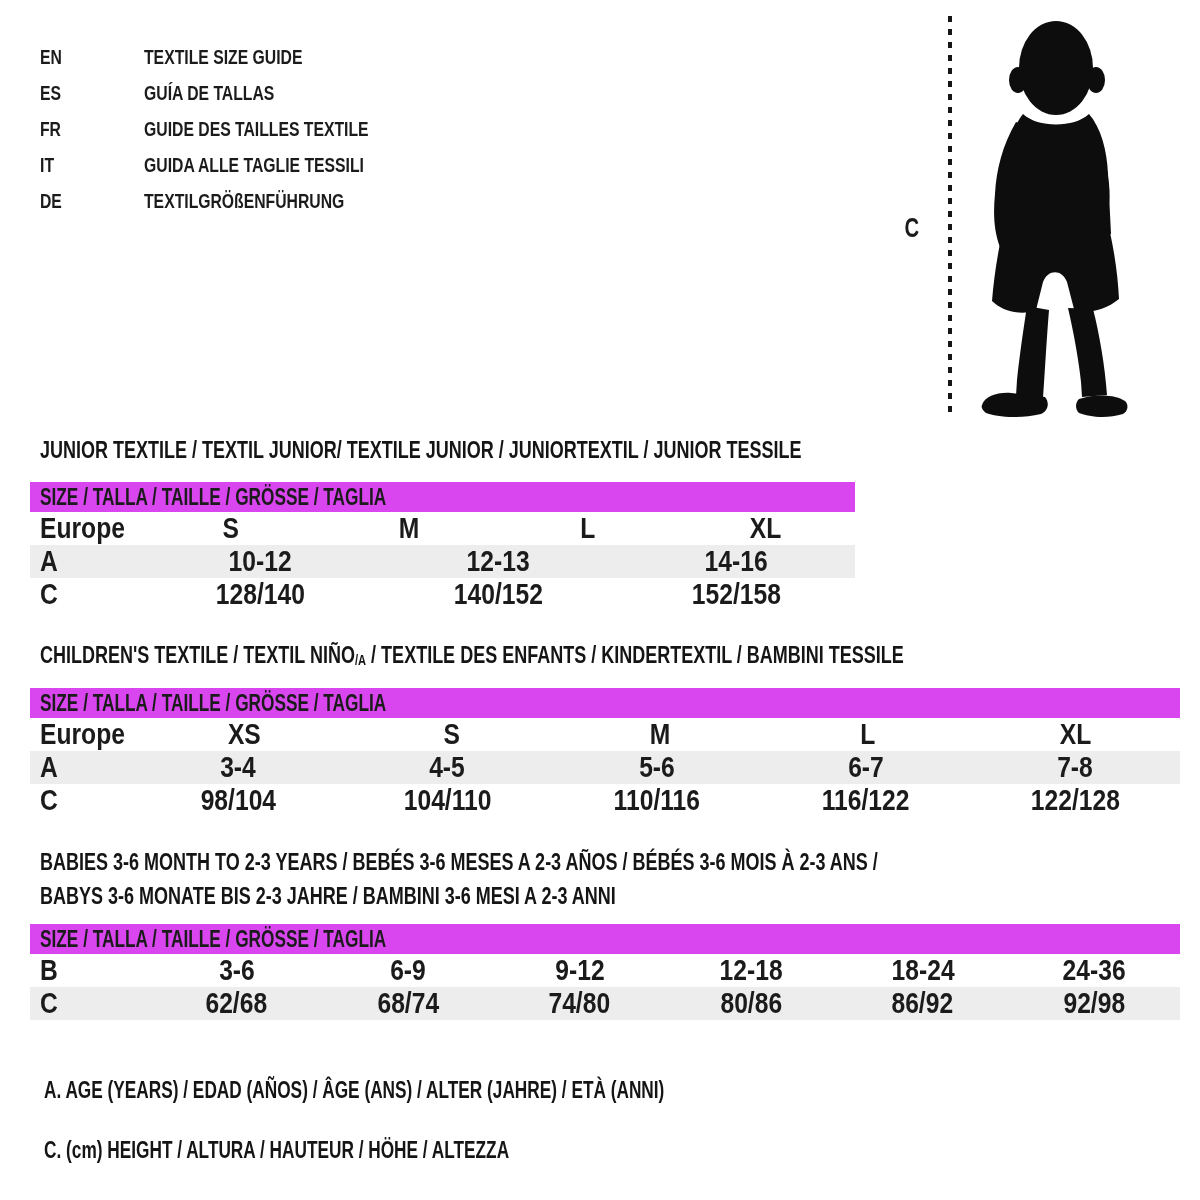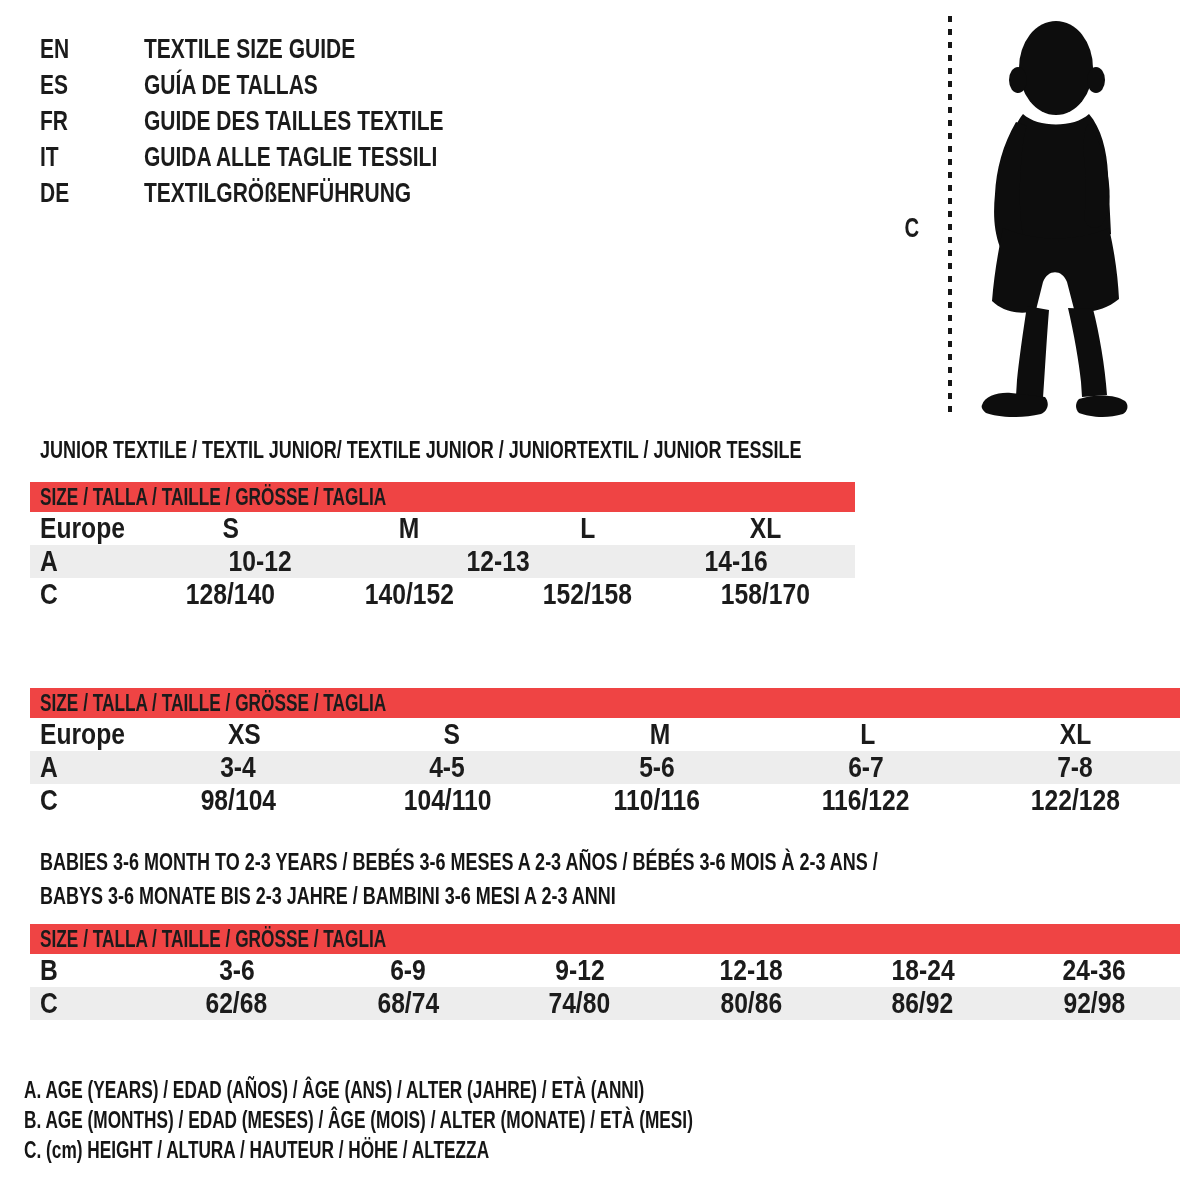--- a/index.html
+++ b/index.html
@@ -7,50 +7,50 @@
     position:relative;width:1200px;height:1200px;background:#ffffff;overflow:hidden;
     font-family:"Liberation Sans","DejaVu Sans",sans-serif;font-weight:700;color:#1b1b1b;
   }
   
   .cond{display:inline-block;white-space:nowrap;transform:scaleX(0.75);transform-origin:0 50%;}
   .cellText{display:inline-block;white-space:nowrap;transform:scaleX(0.85);transform-origin:50% 50%;}
   .lblText{display:inline-block;white-space:nowrap;transform:scaleX(0.85);transform-origin:0 50%;}
 
   
   .langs{position:absolute;left:40px;top:33px;}
-  .lang-row{display:flex;height:36px;align-items:flex-start;font-size:28px;}
+  .lang-row{display:flex;height:36px;align-items:flex-end;font-size:21px;}
   .lang-code{width:104px;}
   
   .dash-line{
     position:absolute;left:948px;top:16px;width:4px;height:400px;
     background:repeating-linear-gradient(to bottom,#161616 0 6px,transparent 6px 13px);
   }
   .c-label{position:absolute;left:886px;top:213px;width:52px;text-align:center;font-size:27px;}
   .toddler{position:absolute;left:966px;top:16px;}
 
   
   .sec-title{position:absolute;left:40px;font-size:24px;color:#151515;text-align:right;}
   .sub-sm{font-size:0.62em;vertical-align:-0.12em;}
 
   
   .tbl{position:absolute;left:30px;}
   .t-junior{width:825px;top:482px;}
   .t-children{width:1150px;top:688px;}
   .t-babies{width:1150px;top:924px;}
-  .bar{background:#ef4444;height:30px;display:flex;align-items:center;padding-left:10px;box-sizing:border-box;font-size:23px;}
+  .bar{background:#d946ef;height:30px;display:flex;align-items:center;padding-left:10px;box-sizing:border-box;font-size:23px;}
   .row{display:flex;height:33px;align-items:flex-start;font-size:29px;}
   .row.alt{background:#ededed;}
   .lbl{padding-left:10px;box-sizing:border-box;}
   .t-junior  .lbl{flex:0 0 13.5%;}
   .t-children .lbl{flex:0 0 9%;}
   .t-babies  .lbl{flex:0 0 10.5%;}
   .cell{flex:1;text-align:center;}
 
   
-  .legend-line{position:absolute;left:24px;font-size:23px;color:#151515;}
+  .legend-line{position:absolute;left:44px;font-size:23px;color:#151515;}
 </style>
 </head>
 <body>
 
 <div class="page">
 
   <div class="langs">
     <div class="lang-row">
       <span class="lang-code"><span class="cond">EN</span></span>
       <span class="cond">TEXTILE SIZE GUIDE</span>
@@ -109,24 +109,26 @@
       <div class="lbl"><span class="lblText">A</span></div>
       <div class="cell"><span class="cellText">10-12</span></div>
       <div class="cell"><span class="cellText">12-13</span></div>
       <div class="cell"><span class="cellText">14-16</span></div>
     </div>
     <div class="row">
       <div class="lbl"><span class="lblText">C</span></div>
       <div class="cell"><span class="cellText">128/140</span></div>
       <div class="cell"><span class="cellText">140/152</span></div>
       <div class="cell"><span class="cellText">152/158</span></div>
-      <div class="cell"><span class="cellText">158/170</span></div>
     </div>
   </div>
 
+  <div class="sec-title" style="top:641px;">
+    <span class="cond"><span>CHILDREN'S TEXTILE / TEXTIL NIÑO</span><span class="sub-sm">/A</span><span> / TEXTILE DES ENFANTS / KINDERTEXTIL / BAMBINI TESSILE</span></span>
+  </div>
   <div class="tbl t-children">
     <div class="bar">
       <span class="cond">SIZE / TALLA / TAILLE / GRÖSSE / TAGLIA</span>
     </div>
     <div class="row">
       <div class="lbl"><span class="lblText">Europe</span></div>
       <div class="cell"><span class="cellText">XS</span></div>
       <div class="cell"><span class="cellText">S</span></div>
       <div class="cell"><span class="cellText">M</span></div>
       <div class="cell"><span class="cellText">L</span></div>
@@ -176,20 +178,17 @@
       <div class="cell"><span class="cellText">74/80</span></div>
       <div class="cell"><span class="cellText">80/86</span></div>
       <div class="cell"><span class="cellText">86/92</span></div>
       <div class="cell"><span class="cellText">92/98</span></div>
     </div>
   </div>
 
   <div class="legend-line" style="top:1077px;">
     <span class="cond">A. AGE (YEARS) / EDAD (AÑOS) / ÂGE (ANS) / ALTER (JAHRE) / ETÀ (ANNI)</span>
   </div>
-  <div class="legend-line" style="top:1107px;">
-    <span class="cond">B. AGE (MONTHS) / EDAD (MESES) / ÂGE (MOIS) / ALTER (MONATE) / ETÀ (MESI)</span>
-  </div>
   <div class="legend-line" style="top:1137px;">
     <span class="cond">C. (cm) HEIGHT / ALTURA / HAUTEUR / HÖHE / ALTEZZA</span>
   </div>
 
 </div>
 
 </body></html>

